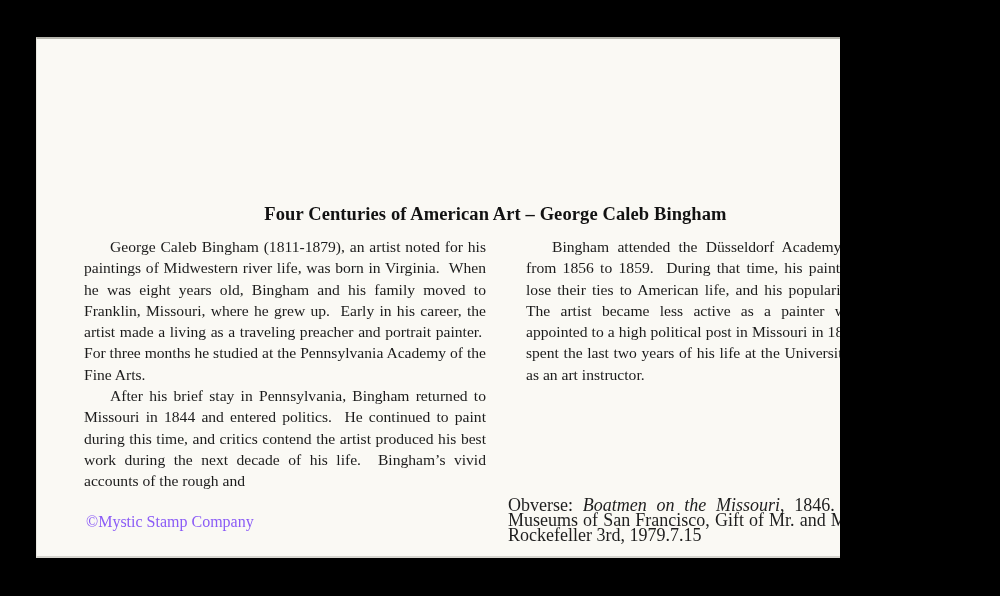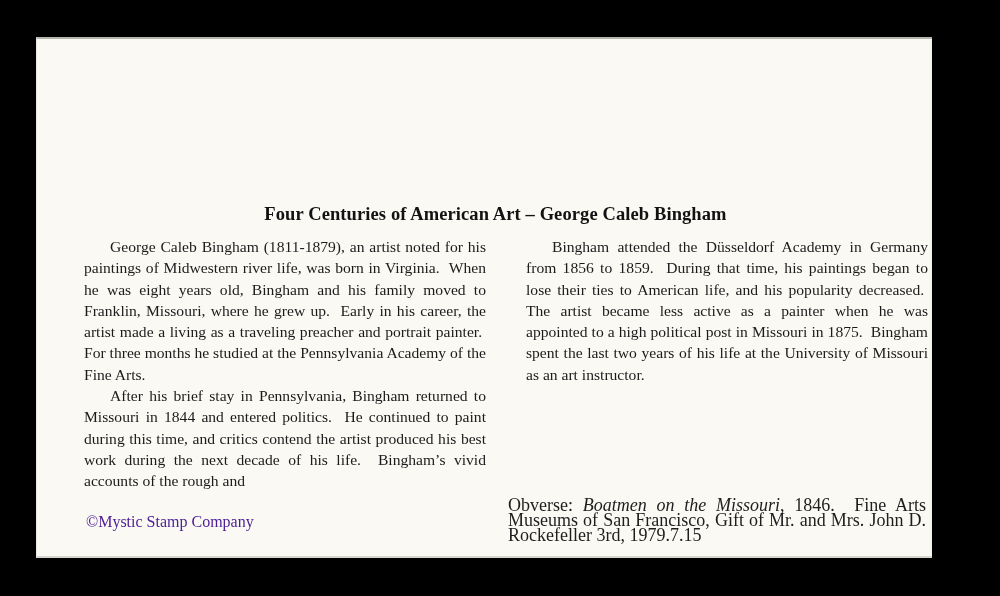--- a/index.html
+++ b/index.html
@@ -2,21 +2,21 @@
 <html><head>
 <meta charset="utf-8">
 <style>
   html, body {
     margin: 0;
     padding: 0;
     background: #000000;
   }
   .stage {
     position: relative;
-    width: 932px;
+    width: 840px;
     height: 596px;
     background: #000000;
     overflow: hidden;
     font-family: "Liberation Serif", "DejaVu Serif", serif;
   }
   .card {
     position: absolute;
     left: 36px;
     top: 37px;
     width: 922px;
@@ -85,21 +85,21 @@
     margin: 0;
   }
   .column p.para.indent {
     text-indent: 26px;
   }
   .copyright {
     position: absolute;
     left: 49px;
     top: 474px;
     font-size: 16px;
-    color: #4c1d95;
+    color: #8b5cf6;
   }
   .credit {
     position: absolute;
     left: 471px;
     top: 459px;
     width: 418px;
     font-size: 18px;
     line-height: 15px;
     color: #1e1e1e;
     text-align: justify;

